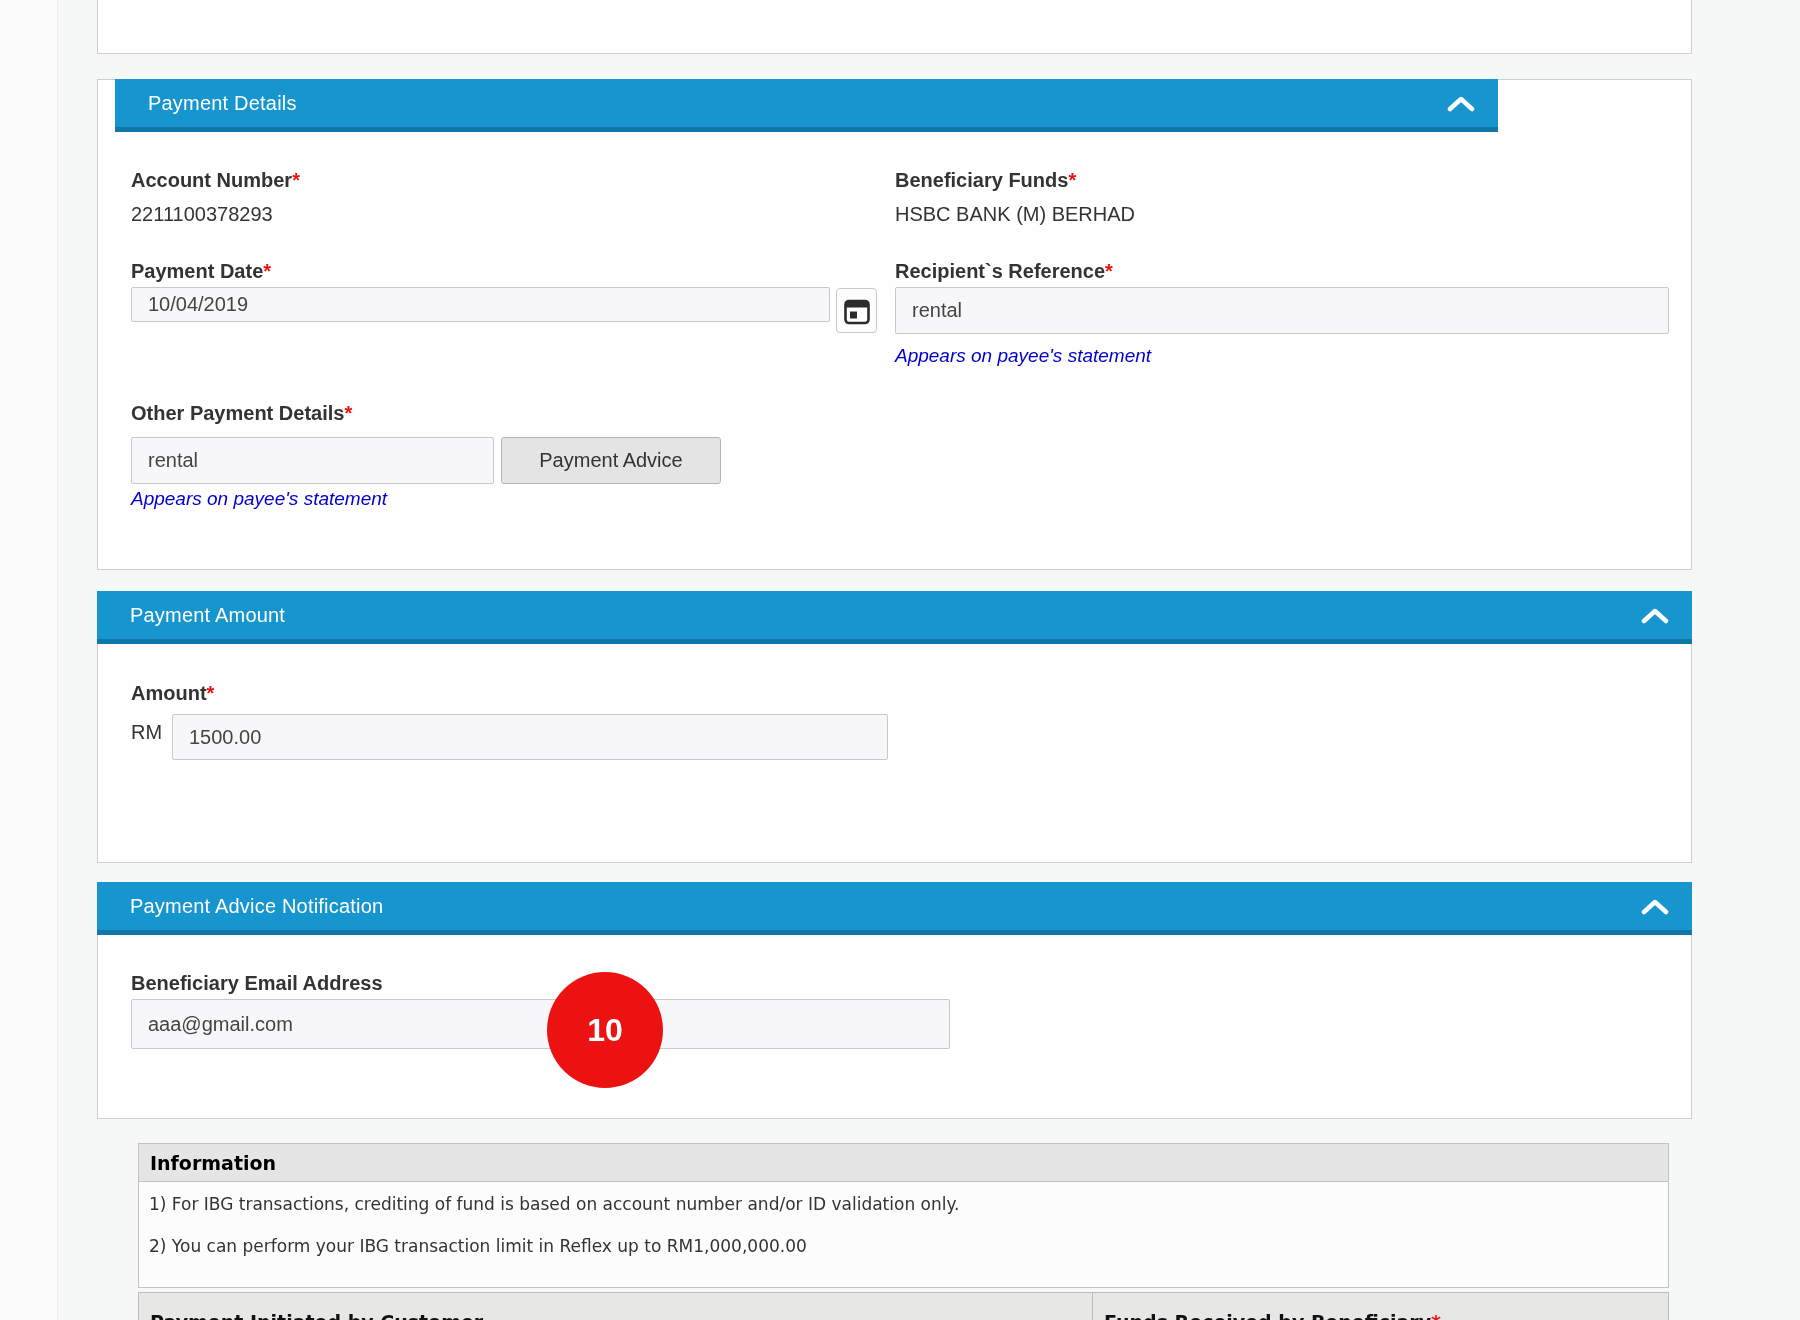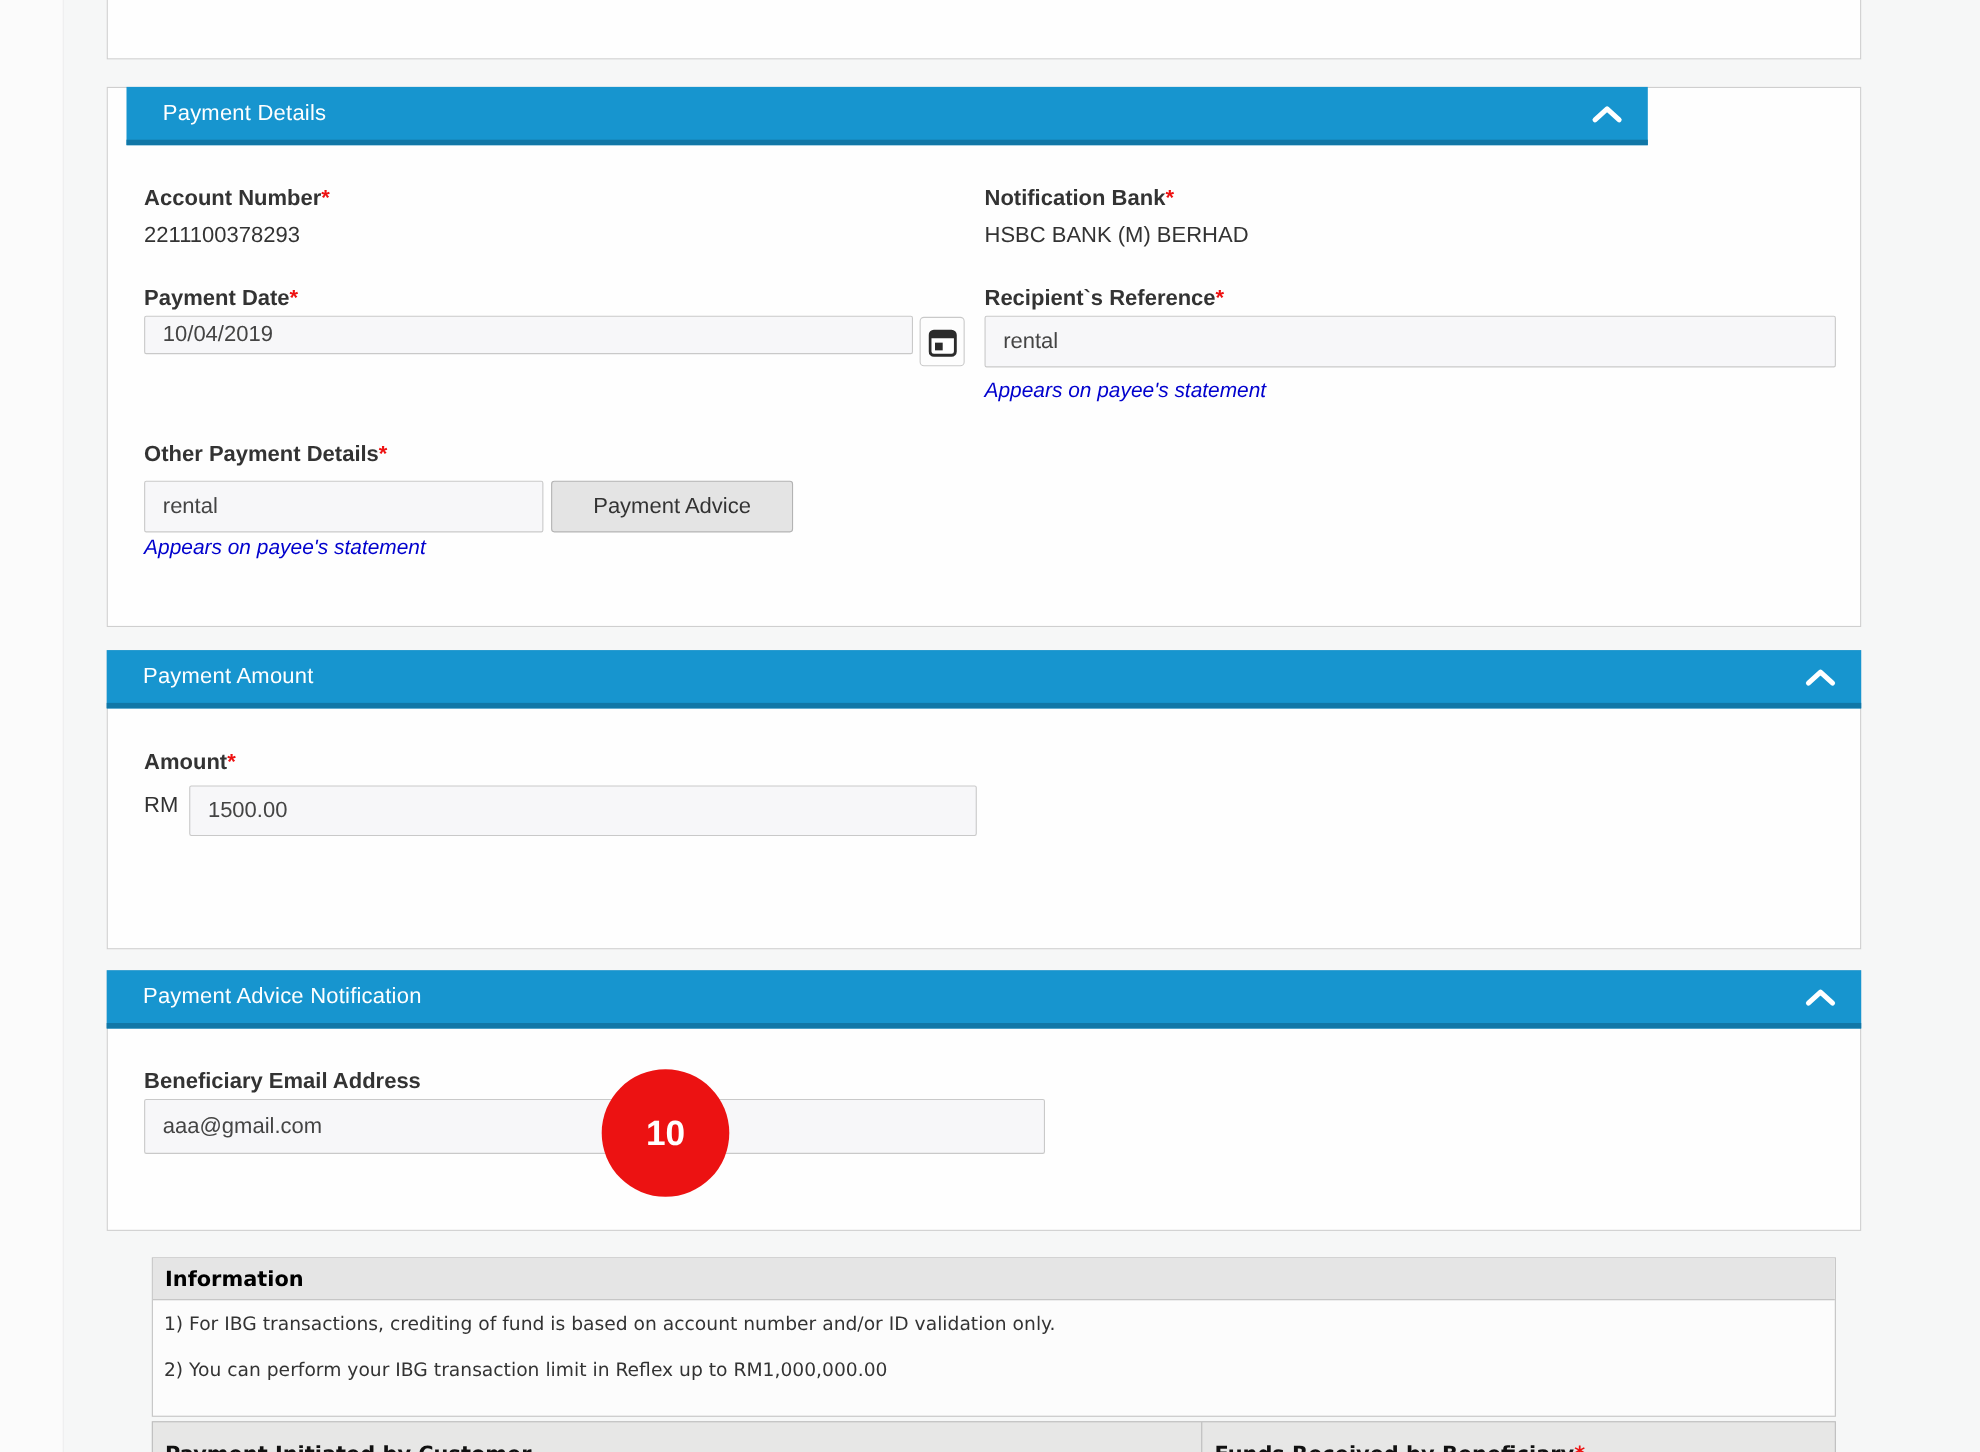--- a/index.html
+++ b/index.html
@@ -56,21 +56,21 @@
       </svg>
     </span>
   </div>
 
   <div class="label" style="left:131px;top:169px;">
     <span>Account Number</span><span class="req">*</span>
   </div>
   <div class="value" style="left:131px;top:203px;">2211100378293</div>
 
   <div class="label" style="left:895px;top:169px;">
-    <span>Notification Bank</span><span class="req">*</span>
+    <span>Beneficiary Funds</span><span class="req">*</span>
   </div>
   <div class="value" style="left:895px;top:203px;">HSBC BANK (M) BERHAD</div>
 
   <div class="label" style="left:131px;top:260px;">
     <span>Payment Date</span><span class="req">*</span>
   </div>
   <input class="input" style="left: 131px; top: 287px; width: 699px; height: 35px;" readonly="" value="10/04/2019">
   <button class="cal-btn" style="left:836px;top:288px;width:41px;height:45px;">
     <span style="display:flex;">
       <svg width="26" height="28" viewBox="0 0 26 28">

